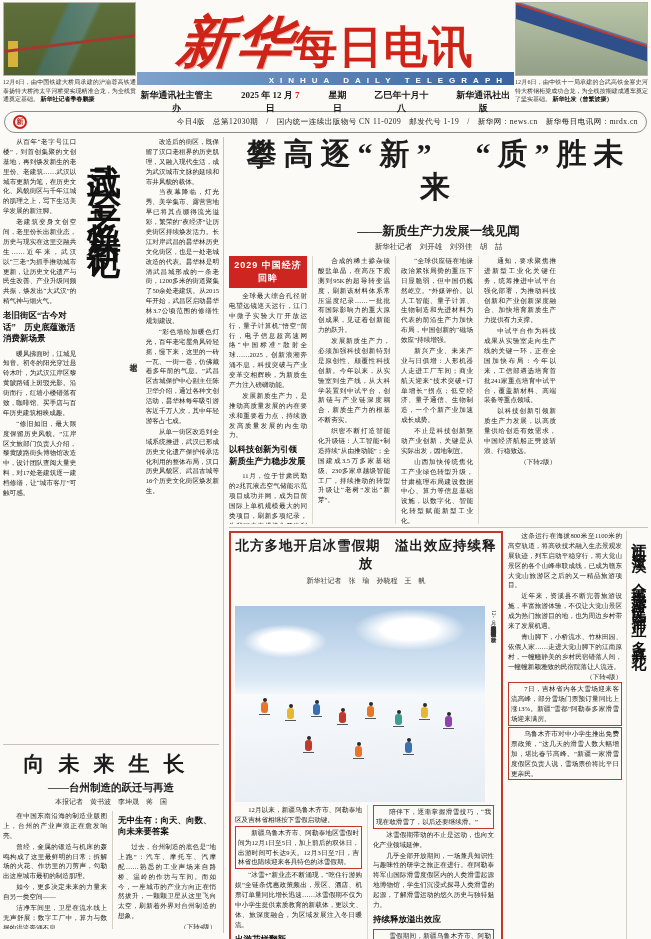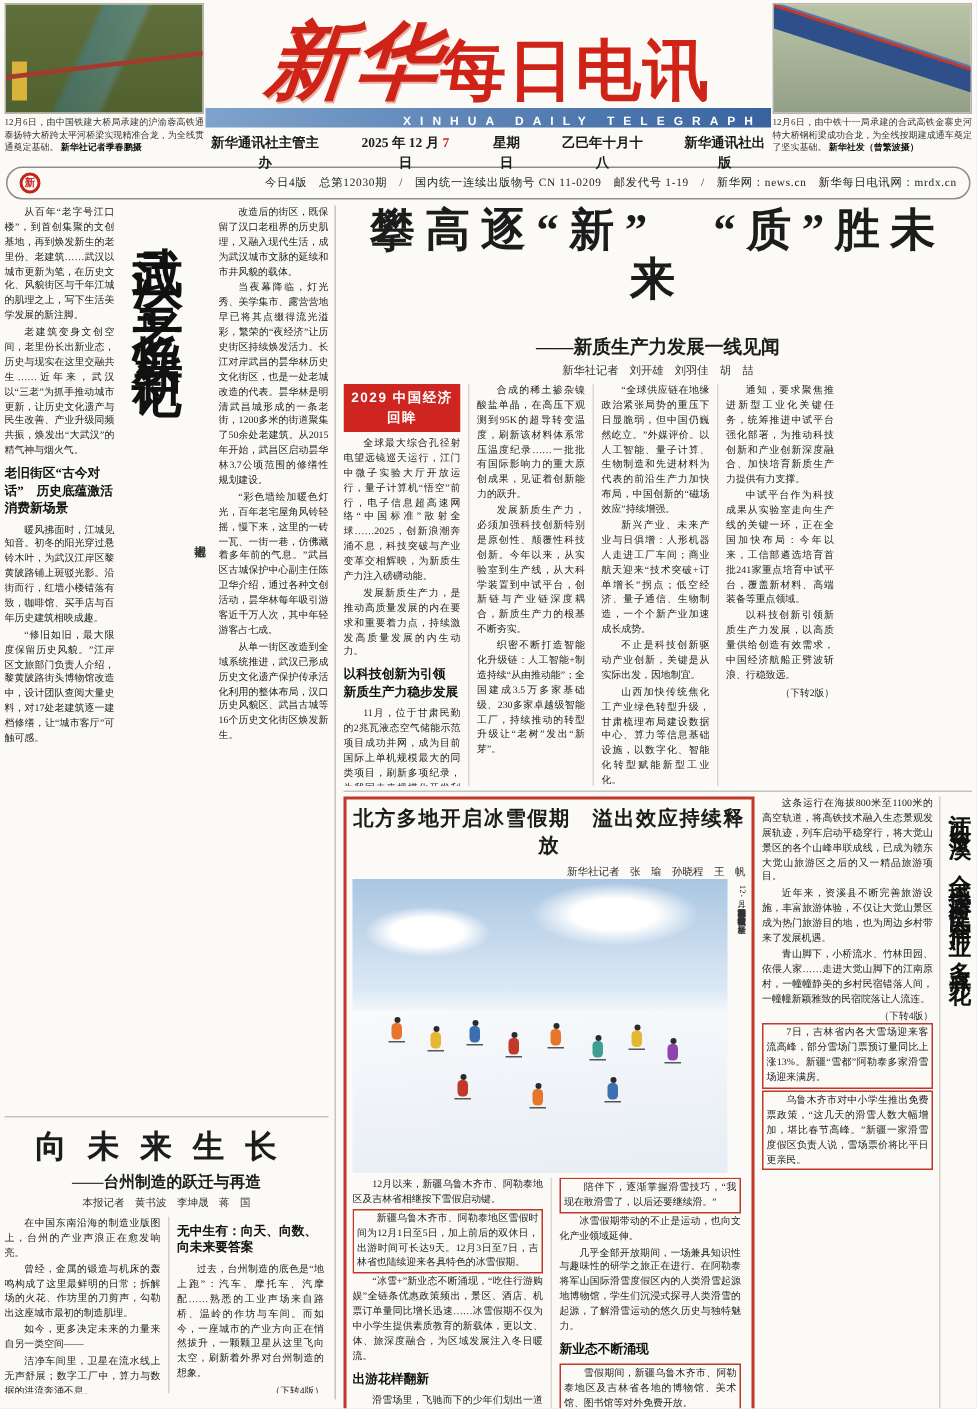--- a/index.html
+++ b/index.html
@@ -68,21 +68,21 @@
   .lead .by { font-size:7.5px; text-align:center; margin-bottom:4px; color:#333; }
   .lead .cols { display:flex; gap:5px; height:268px; overflow:hidden; }
   .lead .col { width:78px; overflow:hidden; }
   .lead .col + .col { border-left:1px solid #ddd8ce; padding-left:5px; }
   .tagbox { background:#ce2520; color:#fff; font-size:9px; font-weight:bold; text-align:center; padding:3px 2px; margin-bottom:3px; letter-spacing:1px; font-family:"Liberation Sans",sans-serif; }
 
   
   .bottom-row { display:flex; gap:5px; flex:1; padding-top:3px; }
   .ski-box { width:274px; border:2px solid #c0392b; padding:3px 4px; display:flex; flex-direction:column; }
   .ski-box h3 { font-size:13.5px; font-weight:bold; text-align:center; letter-spacing:1px; margin:1px 0 3px; }
-  .ski-box .by { font-size:7px; text-align:right; margin-bottom:0; color:#333; }
+  .ski-box .by { font-size:7px; text-align:center; margin-bottom:20px; color:#333; }
   .ski-photo-wrap { display:flex; height:196px; margin-bottom:3px; }
   .ski-photo { flex:1; position:relative; overflow:hidden; background:
       radial-gradient(60px 24px at 20% 18%, #ffffff 40%, transparent 70%),
       radial-gradient(80px 30px at 70% 12%, #ffffff 35%, transparent 70%),
       linear-gradient(#aac6e2 0%, #dce9f5 38%, #f6f9fc 46%, #eef2f7 100%); }
   .ski-photo .slope { position:absolute; left:0; right:0; bottom:0; height:55%; background:linear-gradient(175deg,#f8fafc,#e7edf4); }
   .skier { position:absolute; width:7px; height:11px; border-radius:3px; }
   .skier::before { content:""; position:absolute; top:-4px; left:1.5px; width:4px; height:4px; border-radius:50%; background:#2b2b2b; }
   .skier::after { content:""; position:absolute; bottom:-2px; left:-2px; width:11px; height:1.5px; background:#555; }
   .vcap { width:12px; writing-mode:vertical-rl; font-size:5.6px; color:#333; line-height:1.15; padding-top:4px; }
@@ -266,21 +266,21 @@
                 </div>
               <div class="subhead">出游花样翻新</div>
               <div>
                   <p>滑雪场里，飞驰而下的少年们划出一道道弧线。在吉林市一家滑雪度假区，来自山东的研学团队正在教练的带领下体验单板滑雪，不少孩子是第一次站上雪道。</p>
                 </div>
             </div>
             <div class="col">
               <p class="hl">陪伴下，逐渐掌握滑雪技巧，“我现在敢滑雪了，以后还要继续滑。”</p>
               <p>冰雪假期带动的不止是运动，也向文化产业领域延伸。</p>
               <p>几乎全部开放期间，一场兼具知识性与趣味性的研学之旅正在进行。在阿勒泰将军山国际滑雪度假区内的人类滑雪起源地博物馆，学生们沉浸式探寻人类滑雪的起源，了解滑雪运动的悠久历史与独特魅力。</p>
-              <div class="subhead">新业态不断涌现</div>
+              <div class="subhead">持续释放溢出效应</div>
               <p class="hl">雪假期间，新疆乌鲁木齐市、阿勒泰地区及吉林省各地的博物馆、美术馆、图书馆等对外免费开放。</p>
               <p class="hl">“利用雪假提供的难得机会，我专门带孩子来感受冰雪运动的魅力。”来自广州的游客说。</p>
 
             </div>
           </div>
         </article>
 
         <article class="zixi">
           <div class="body">
             <div>

